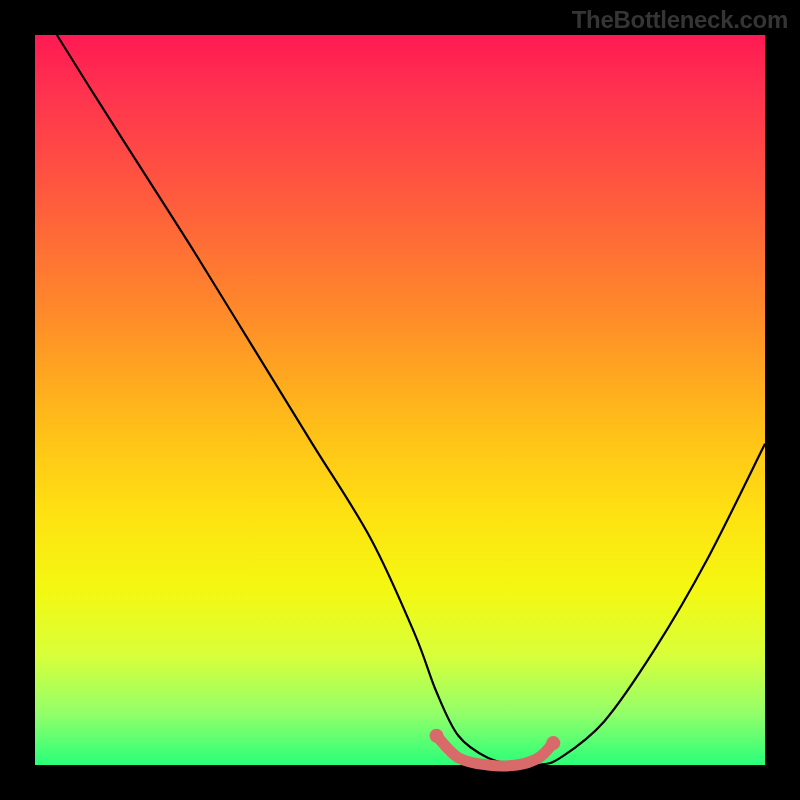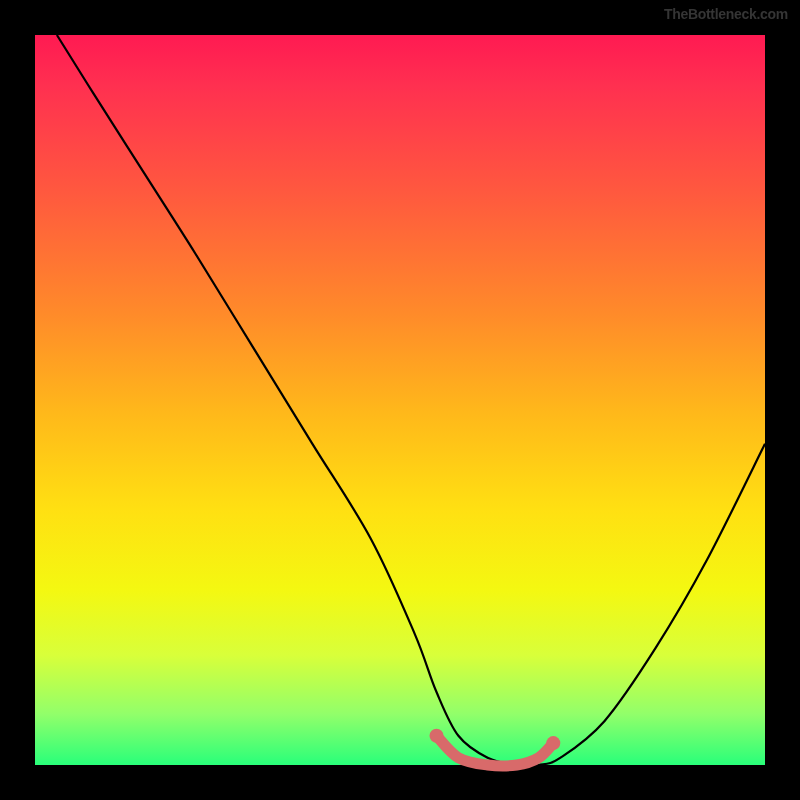--- a/index.html
+++ b/index.html
@@ -10,21 +10,21 @@
     height: 800px;
     position: relative;
     font-family: Arial, Helvetica, sans-serif;
     overflow: hidden;
   }
   .attribution {
     position: absolute;
     top: 6px;
     right: 12px;
     color: #353535;
-    font-size: 14px;
+    font-size: 24px;
     font-weight: 700;
     letter-spacing: -0.3px;
     z-index: 10;
   }
   .plot {
     position: absolute;
     left: 35px;
     top: 35px;
     width: 730px;
     height: 730px;

